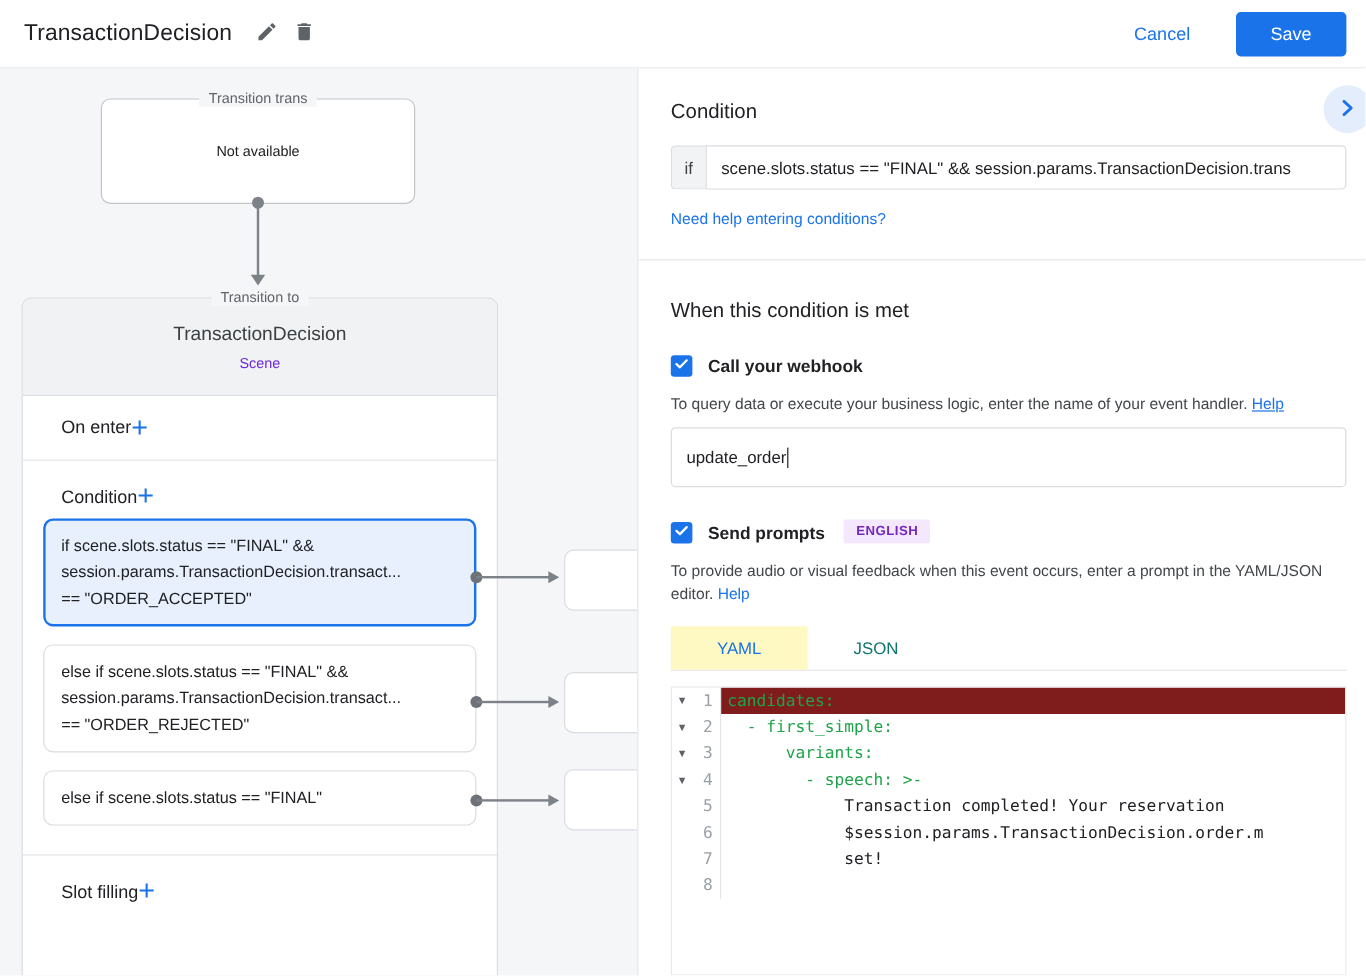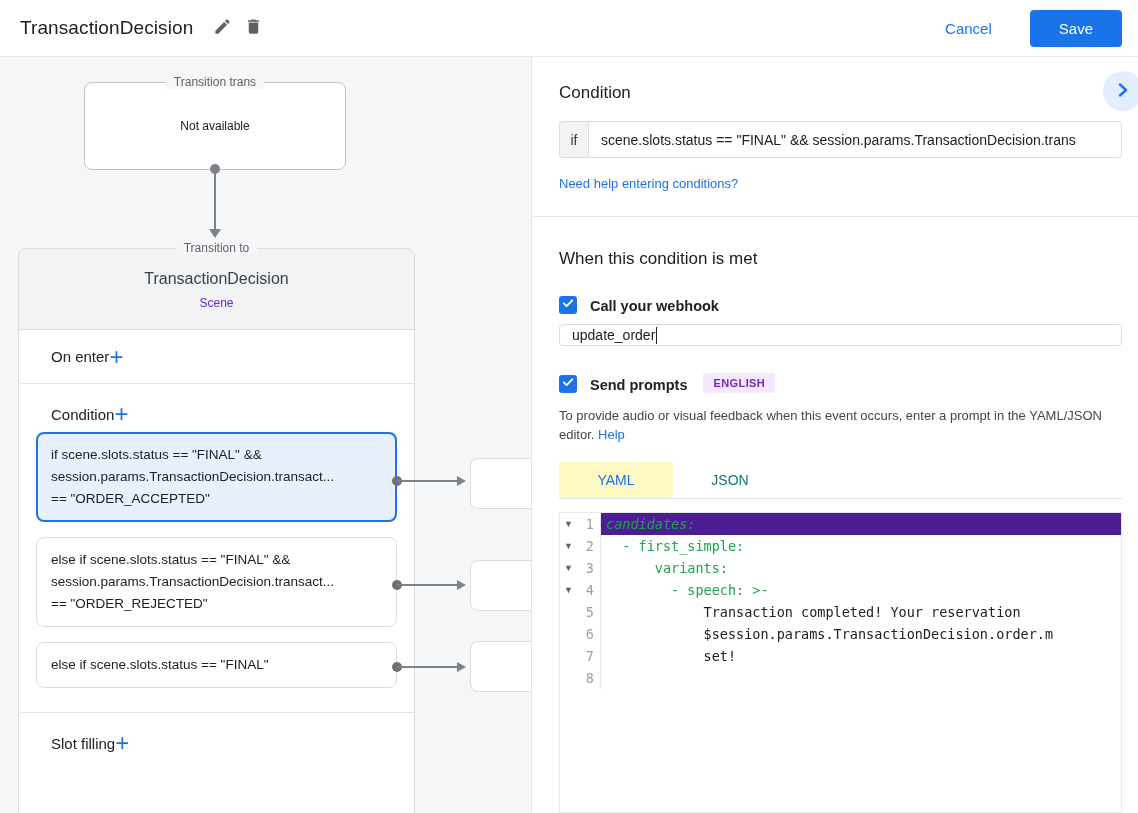--- a/index.html
+++ b/index.html
@@ -84,40 +84,40 @@
   .link { color:#1a73e8; font-size:13px; text-decoration:none; cursor:pointer;text-align:center; }
   .help-link-row { margin-top:16px; }
   .divider { margin:24px -16px 0 -27px; border-bottom:1px solid #e3e5e8; }
   .h-when { margin-top:32px; font-size:17px; font-weight:400; }
   .check-row { display:flex; align-items:flex-end; margin-top:27px; }
   .checkbox { width:18px; height:18px; border-radius:3px; background:#1a73e8; display:flex;
     align-items:center; justify-content:center; cursor:pointer; flex:none; }
   .check-label { margin-left:13px; font-size:14.5px; font-weight:700; color:#202124; }
   .helper { margin-top:13px; font-size:13px; color:#43474a; line-height:19px; }
   .helper .u { text-decoration:underline; }
-  .text-input { margin-top:10px; height:22px; border:1px solid #dadce0; border-radius:4px;
+  .text-input { margin-top:10px; height:50px; border:1px solid #dadce0; border-radius:4px;
     font-size:14px; color:#202124; padding:0 12px; display:flex; align-items:center; cursor:text; }
   .caret { display:inline-block; width:1px; height:17px; background:#202124; margin-left:1px; }
   .badge { margin-left:16px; background:#f3e8fd; color:#7627ba; font-size:11px; font-weight:700;
     letter-spacing:.4px; padding:4px 10px; border-radius:2px; }
   .helper2 { max-width:560px; }
   .tabs { display:flex; margin-top:18px; border-bottom:1px solid #e3e5e8; }
   .tab { width:114px; height:36px; display:flex; align-items:center; justify-content:center;
     font-size:14px; font-weight:500; color:#0f766e; cursor:pointer; }
   .tab.active { background:#fef9c3; color:#1a73e8; }
   
   .editor { margin-top:13px; border:1px solid #e9eaee; background:#fff; flex:1;
     font-family:"DejaVu Sans Mono", monospace; font-size:13.5px; overflow:hidden; }
   .ed-row { display:flex; height:22px; line-height:22px; }
   .ed-fold { width:17px; text-align:center; color:#5f6368; font-size:9px; flex:none; cursor:pointer;
     font-family:"Liberation Sans", sans-serif; }
   .ed-num { width:24px; text-align:right; color:#9aa0a6; padding-right:6px; flex:none;
     border-right:1px solid #e3e5e8; }
   .ed-code { flex:1; white-space:pre; padding-left:5px; color:#202124; cursor:text; }
-  .ed-row.hl .ed-code { background:#4c1d95;font-style:italic; }
+  .ed-row.hl .ed-code { background:#7f1d1d; }
   .ed-code.green { color:#1ea34a; }
 </style>
 </head>
 <body>
 
 <div class="header">
   <h1>TransactionDecision</h1>
   <button class="icon-btn pencil">
     <span>
       <svg width="19" height="19" viewBox="0 0 24 24">
@@ -230,20 +230,24 @@
       <div class="check-row">
         <span class="checkbox">
           <span>
             <svg width="14" height="14" viewBox="0 0 18 18" fill="none" stroke="#fff" stroke-width="2.4" stroke-linecap="round" stroke-linejoin="round">
                 <path d="M3.5 9.5 L7.2 13 L14.5 5.5"></path>
               </svg>
           </span>
         </span>
         <span class="check-label">Call your webhook</span>
       </div>
+      <div class="helper">
+        <span>To query data or execute your business logic, enter the name of your event handler.</span>
+        <a class="link u">Help</a>
+      </div>
       <div class="text-input">
         <span>update_order</span>
           <span class="caret"></span>
       </div>
 
       <div class="check-row">
         <span class="checkbox">
           <span>
             <svg width="14" height="14" viewBox="0 0 18 18" fill="none" stroke="#fff" stroke-width="2.4" stroke-linecap="round" stroke-linejoin="round">
                 <path d="M3.5 9.5 L7.2 13 L14.5 5.5"></path>

